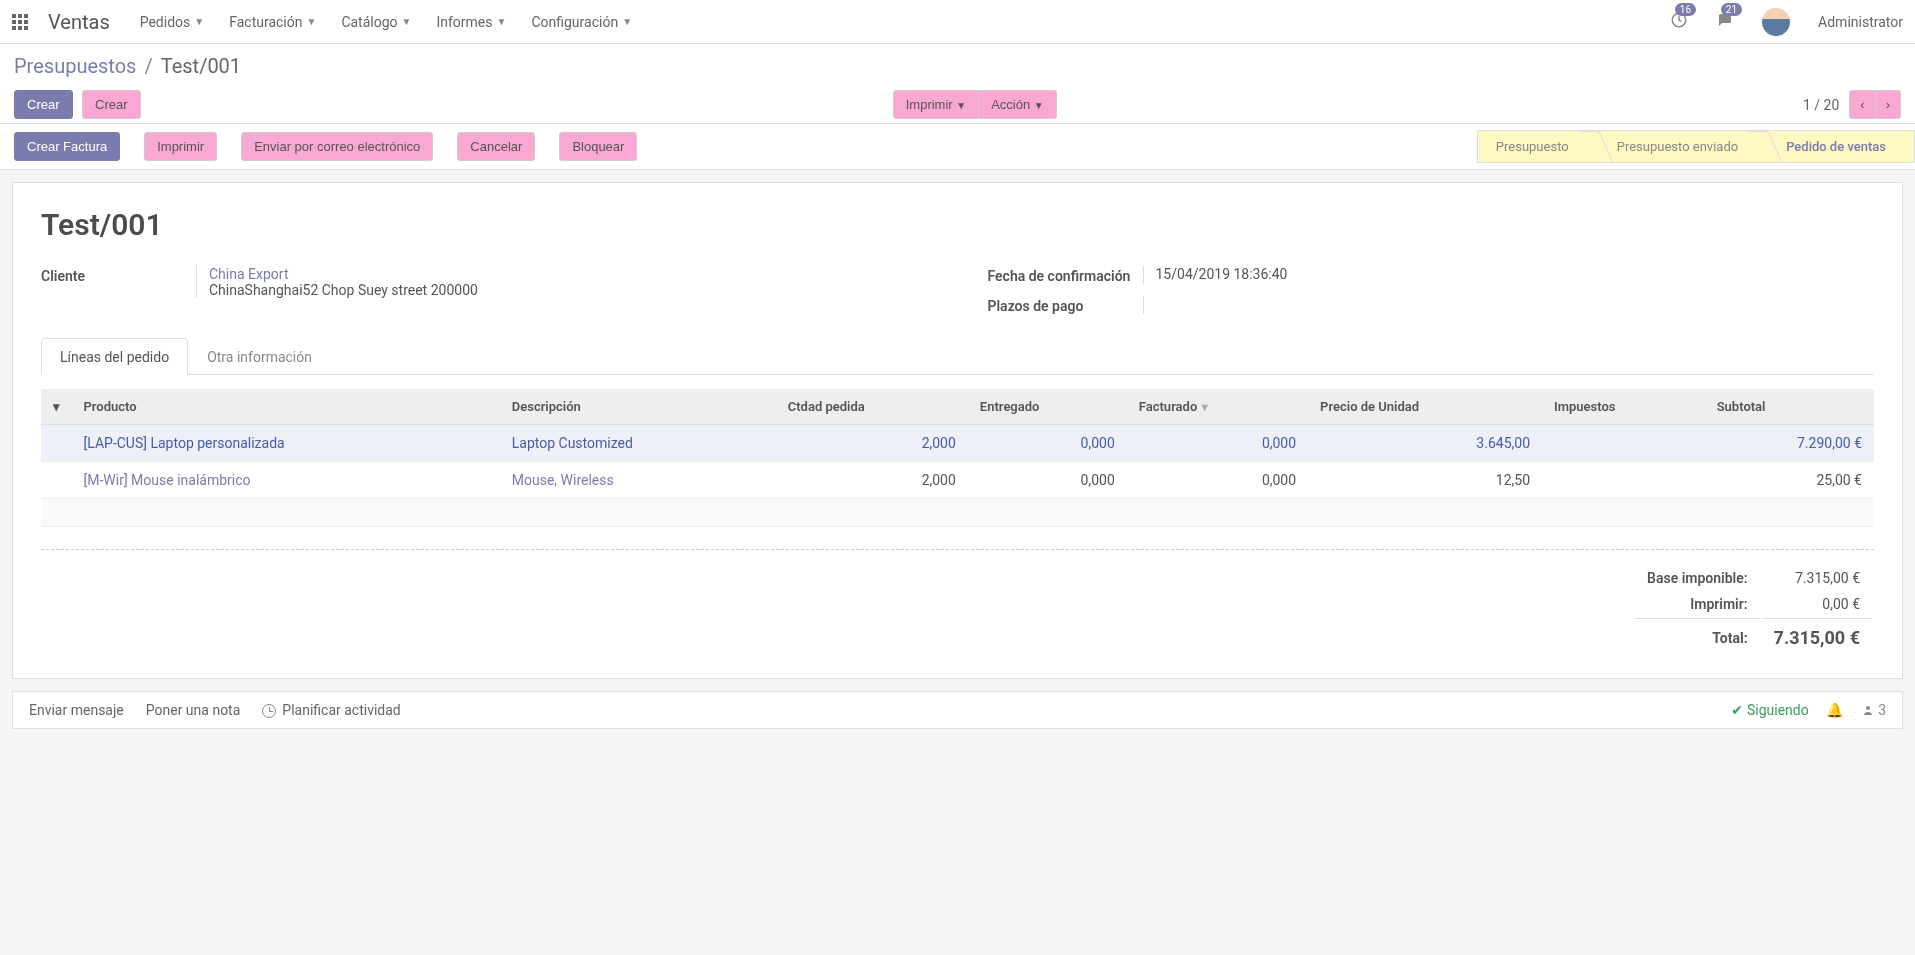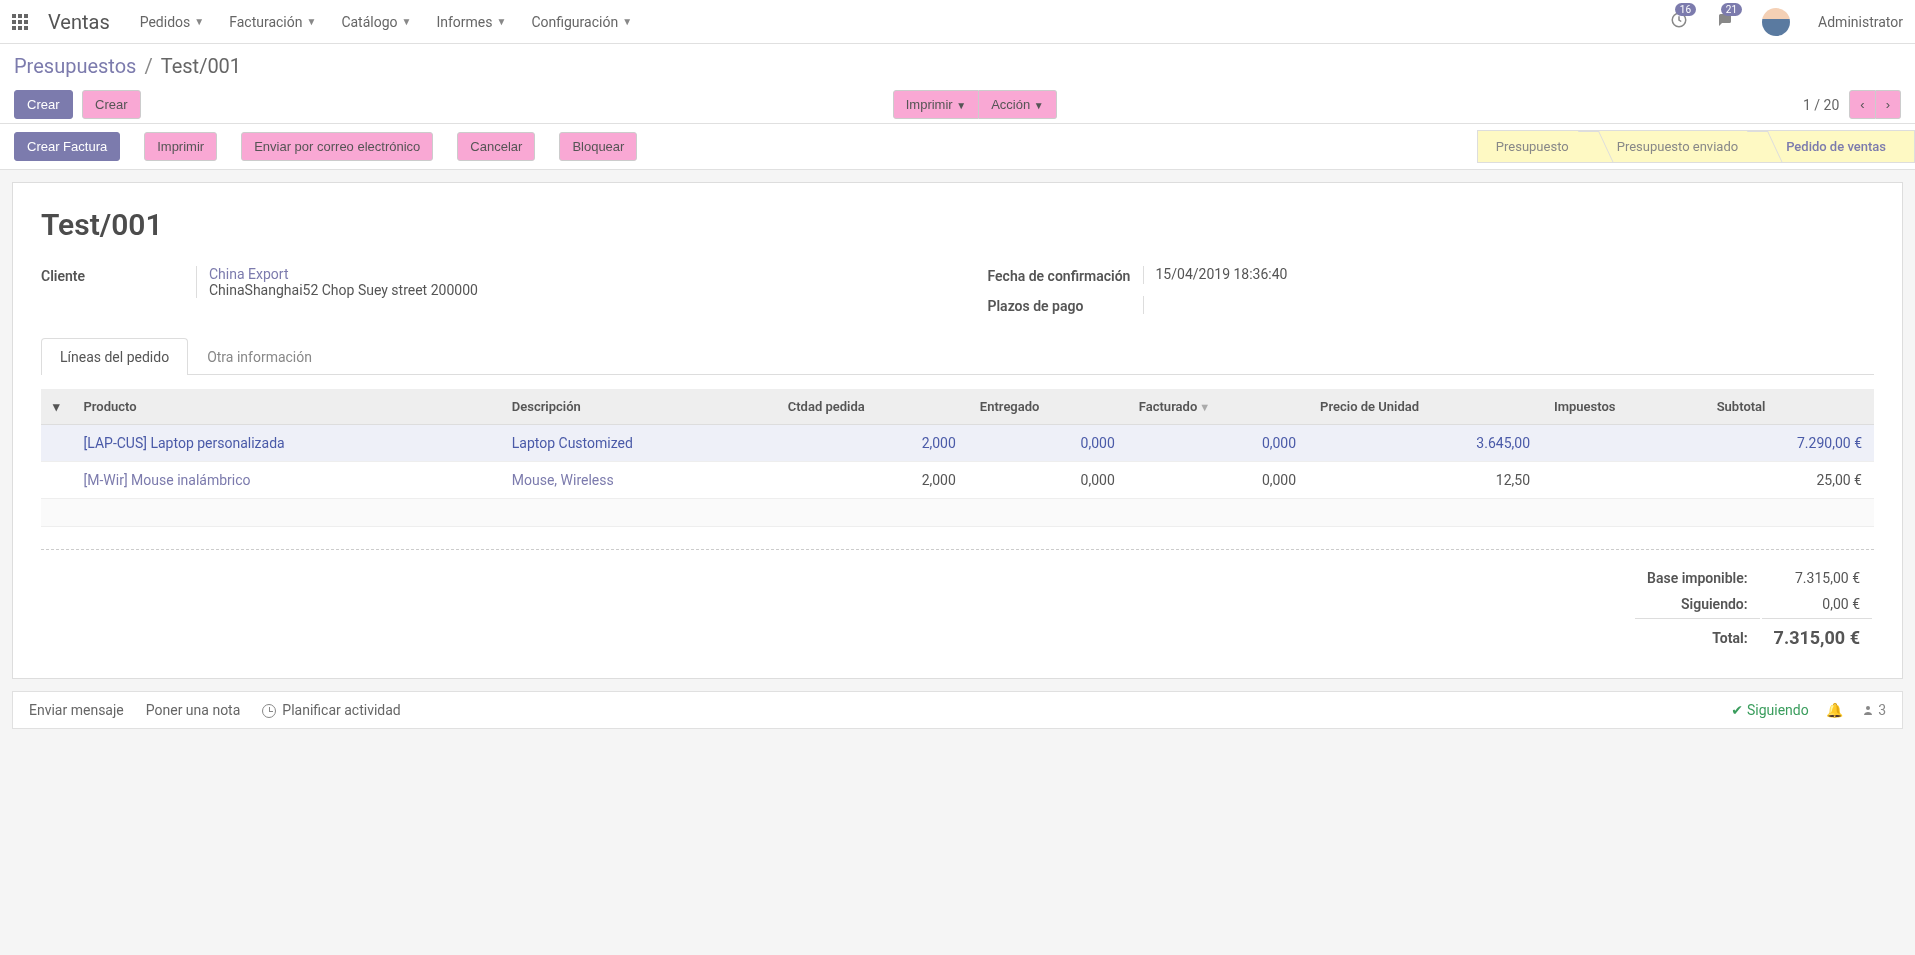--- a/index.html
+++ b/index.html
@@ -465,21 +465,21 @@
     </table>
 
     <div class="totals">
       <table class="totals-table">
         <tbody>
             <tr>
           <td class="lbl">Base imponible:</td>
           <td class="val">7.315,00 €</td>
         </tr>
         <tr>
-          <td class="lbl">Siguiendo:</td>
+          <td class="lbl">Imprimir:</td>
           <td class="val">0,00 €</td>
         </tr>
         <tr class="total-row">
           <td class="lbl">Total:</td>
           <td class="val">7.315,00 €</td>
         </tr>
       </tbody>
         </table>
     </div>
   </div>

